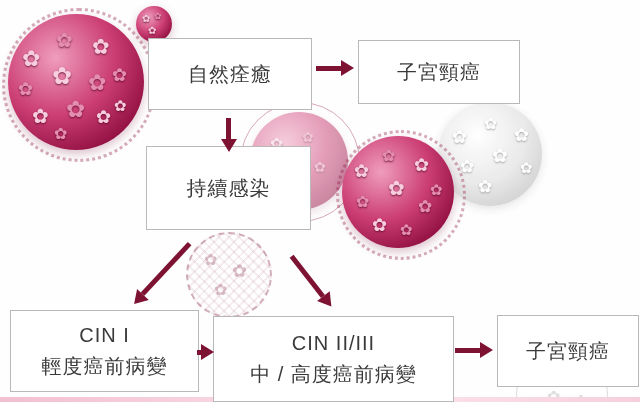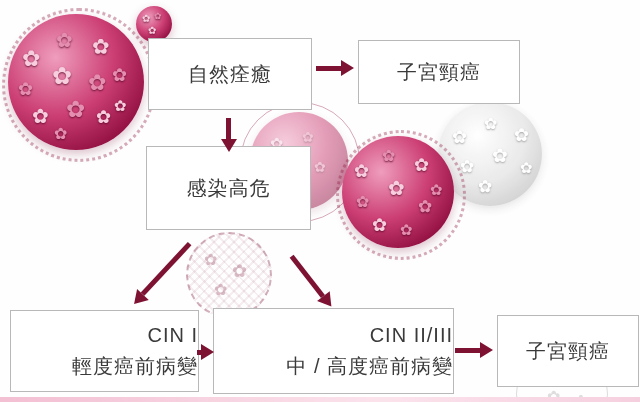--- a/index.html
+++ b/index.html
@@ -114,29 +114,29 @@
 
   <div class="box" style="left:148px;top:38px;width:162px;height:70px;">
     <span>自然痊癒</span>
   </div>
 
   <div class="box" style="left:358px;top:40px;width:160px;height:62px;">
     <span>子宮頸癌</span>
   </div>
 
   <div class="box" style="left:146px;top:146px;width:163px;height:82px;">
-    <span>感染高危</span>
+    <span>持續感染</span>
   </div>
 
-  <div class="box" style="left:10px;top:310px;width:187px;height:80px;align-items:flex-end;">
+  <div class="box" style="left:10px;top:310px;width:187px;height:80px;">
     <span>CIN I</span>
     <span>輕度癌前病變</span>
   </div>
 
-  <div class="box" style="left:213px;top:308px;width:239px;height:84px;align-items:flex-end;">
+  <div class="box" style="left:213px;top:316px;width:239px;height:84px;">
     <span>CIN II/III</span>
     <span>中 / 高度癌前病變</span>
   </div>
 
   <div class="box" style="left:497px;top:315px;width:140px;height:70px;">
     <span>子宮頸癌</span>
   </div>
 
   <div class="arrow" style="left:316px;top:60px;width:38px;height:16px;">
     <i class="shaft"></i>

